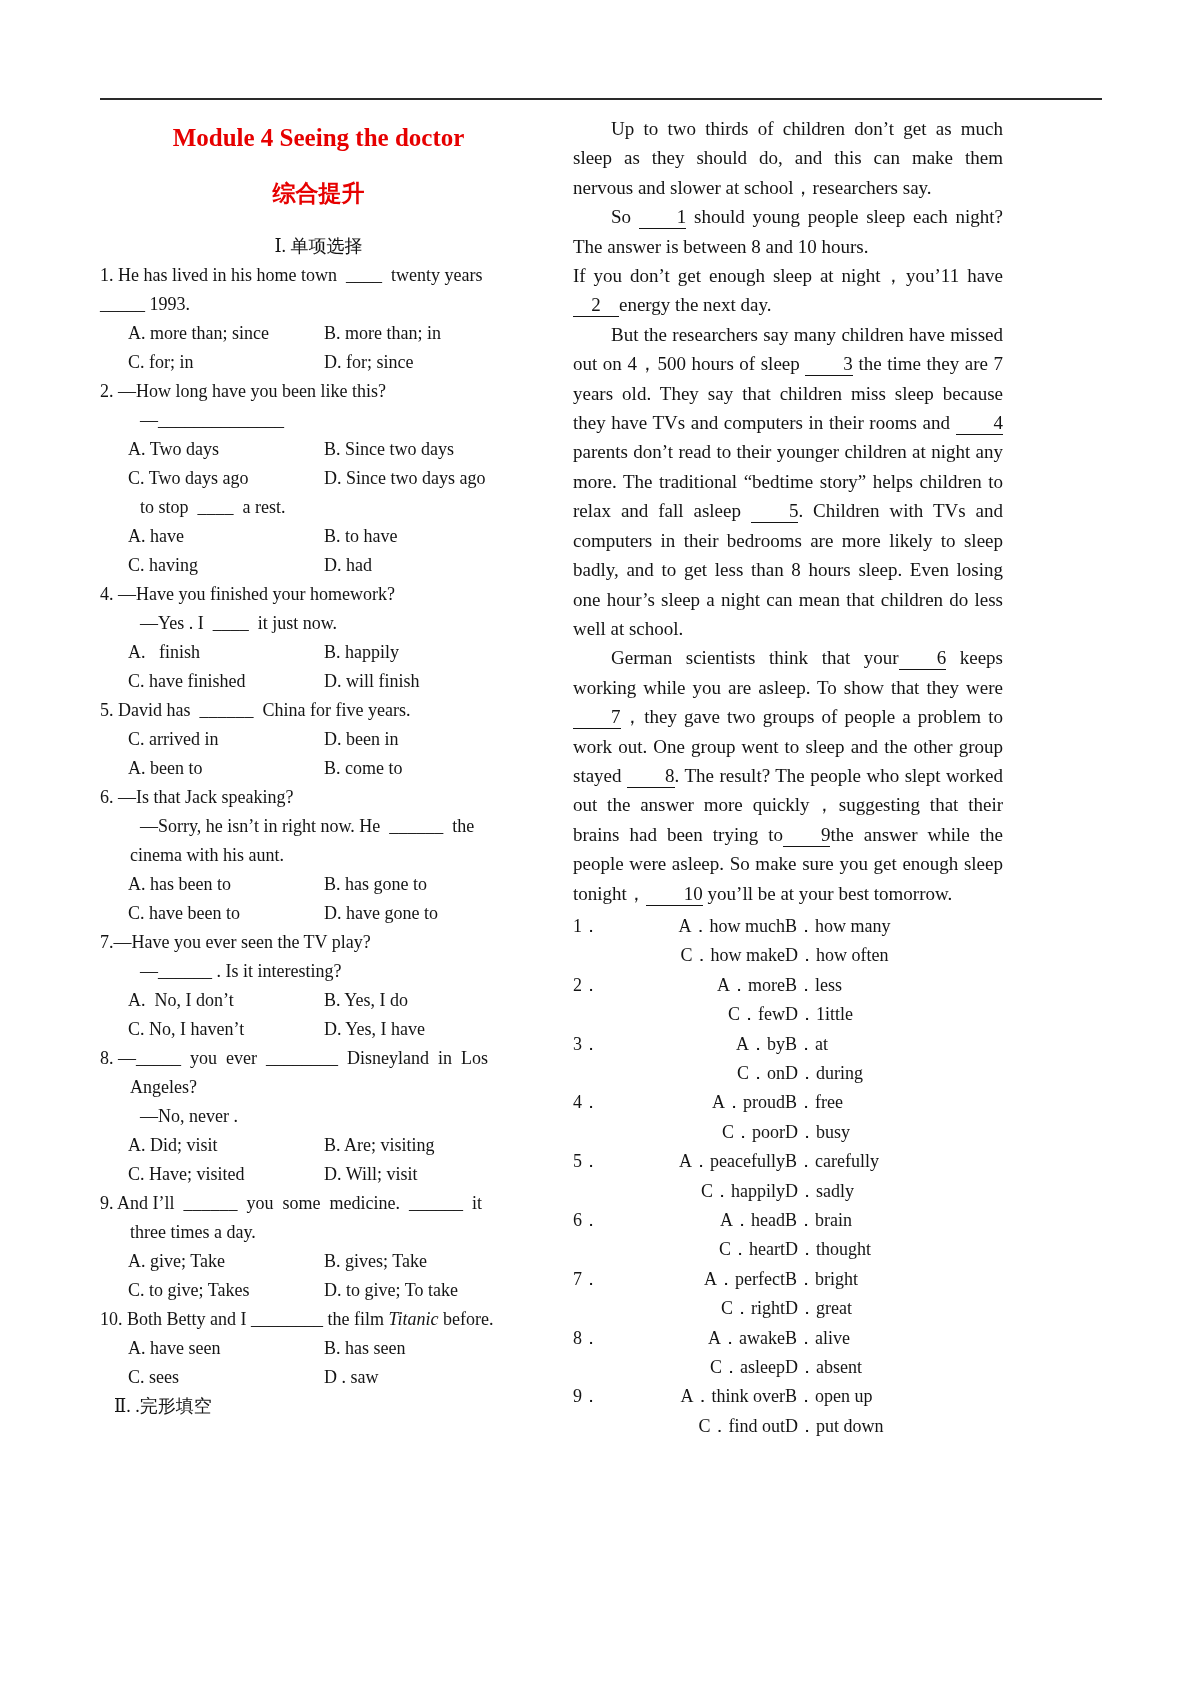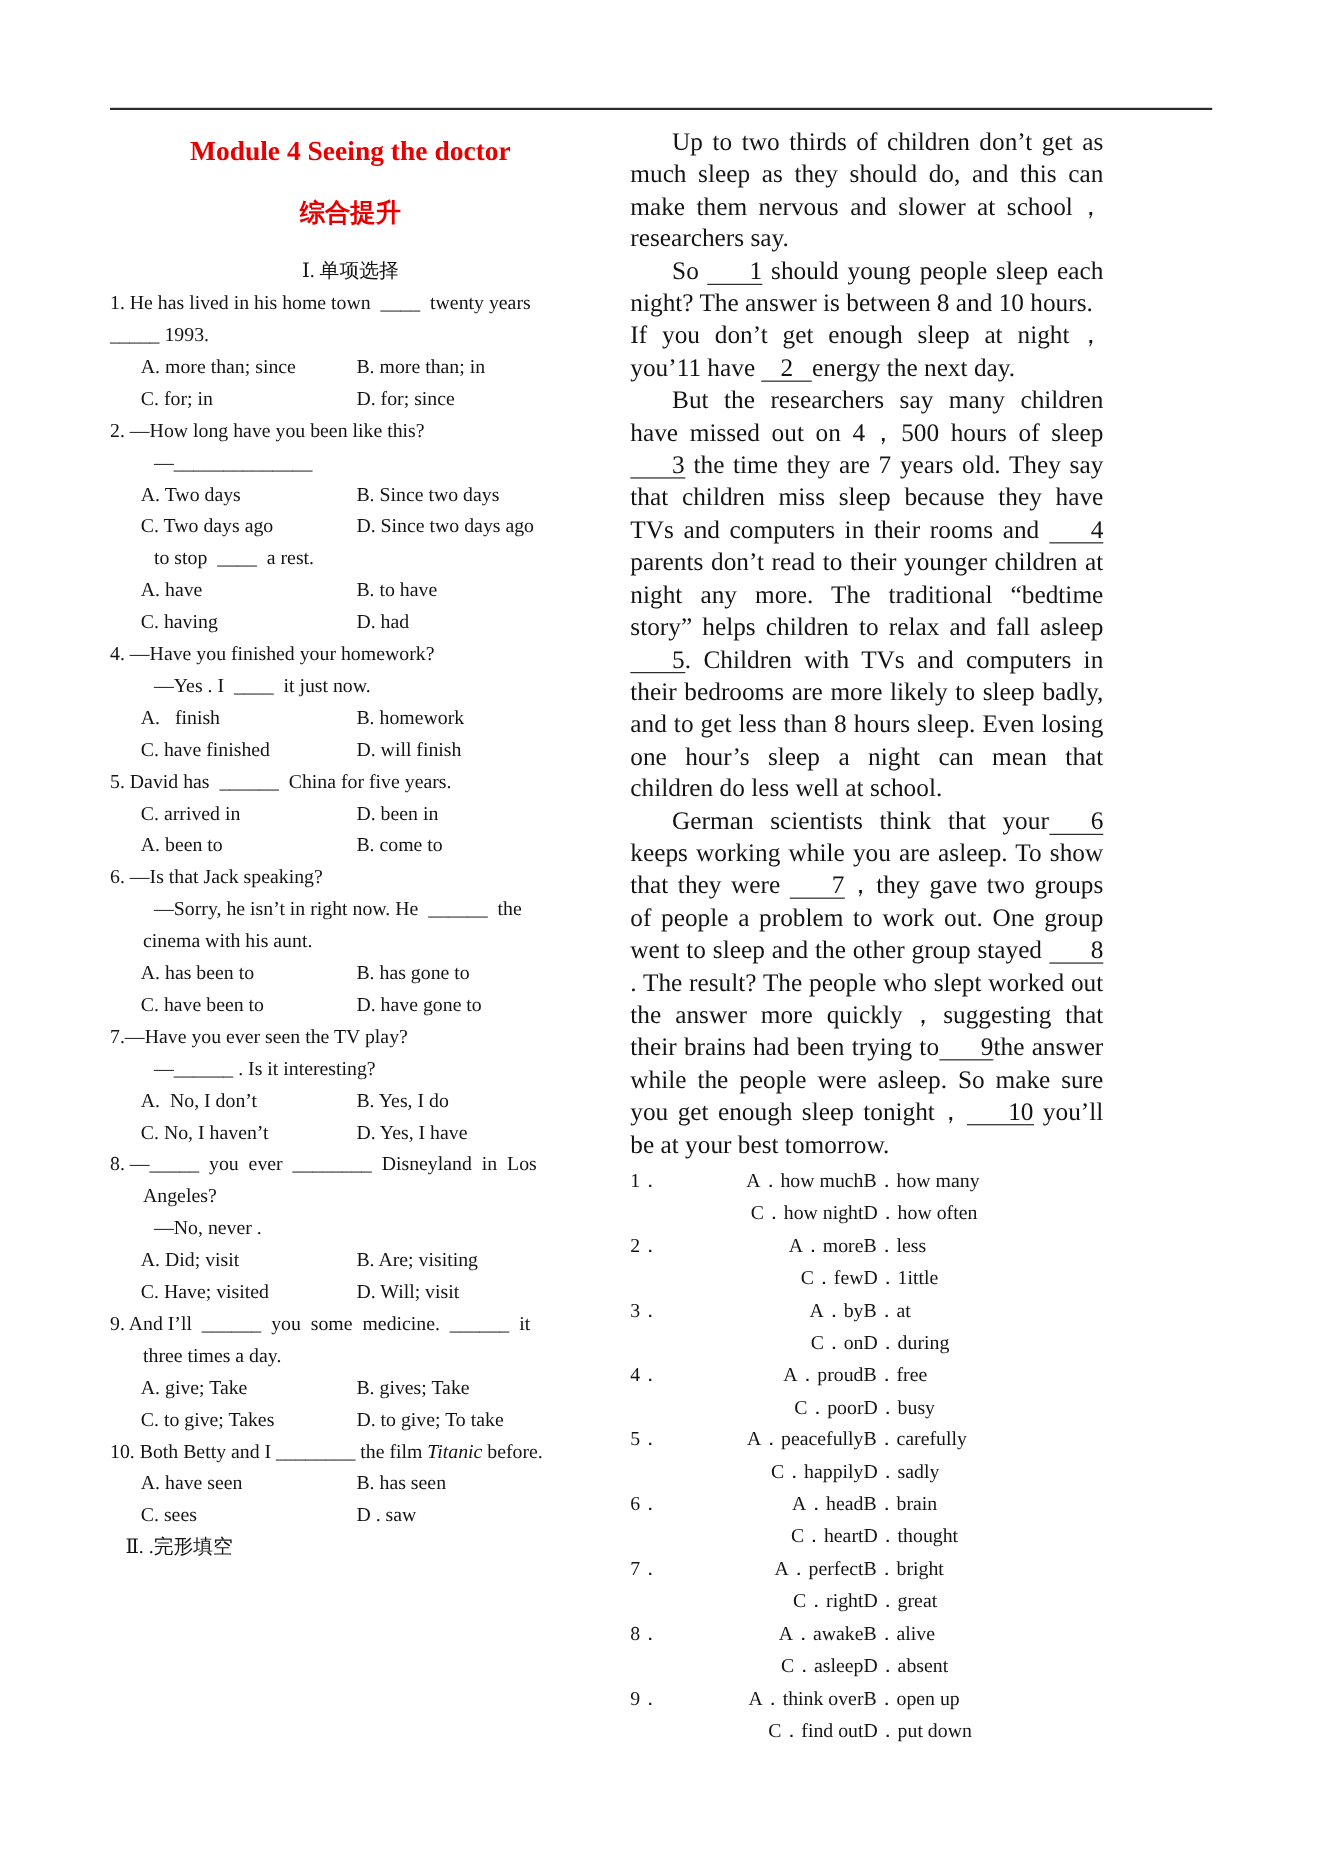--- a/index.html
+++ b/index.html
@@ -54,21 +54,21 @@
   .optrow {
     display: flex;
     font-size: 18px;
     line-height: 29px;
     padding-left: 28px;
   }
   .optrow .a { width: 196px; flex: none; white-space: pre; }
   .optrow .b { white-space: pre; }
 
   .para {
-    font-size: 23px;
+    font-size: 19px;
     line-height: 29.4px;
     text-align: justify;
   }
   .para.indent { text-indent: 38px; }
   .blank {
     display: inline-block;
     min-width: 46px;
     text-align: center;
     border-bottom: 1px solid #141414;
     line-height: 22px;
@@ -121,21 +121,21 @@
             <span class="b">B. to have</span>
           </div>
           <div class="optrow">
             <span class="a">C. having</span>
             <span class="b">D. had</span>
           </div>
           <div class="line">4. —Have you finished your homework?</div>
           <div class="line c2">—Yes . I  ____  it just now.</div>
           <div class="optrow">
             <span class="a">A.   finish</span>
-            <span class="b">B. homework</span>
+            <span class="b">B. happily</span>
           </div>
           <div class="optrow">
             <span class="a">C. have finished</span>
             <span class="b">D. will finish</span>
           </div>
           <div class="line">5. David has  ______  China for five years.</div>
           <div class="optrow">
             <span class="a">C. arrived in</span>
             <span class="b">D. been in</span>
           </div>
@@ -207,21 +207,21 @@
           <p class="para indent">German scientists think that your<span class="blank">6</span> keeps working while you are asleep. To show that they were <span class="blank">7</span>，they gave two groups of people a problem to work out. One group went to sleep and the other group stayed <span class="blank">8</span>. The result? The people who slept worked out the answer more quickly，suggesting that their brains had been trying to<span class="blank">9</span>the answer while the people were asleep. So make sure you get enough sleep tonight，<span class="blank">10</span> you’ll be at your best tomorrow.</p>
         </div>
       <div class="cloze-options">
           <div class="clozerow">
             <span class="num">1．</span>
             <span class="oa">A．how much</span>
             <span class="ob">B．how many</span>
           </div>
           <div class="clozerow">
             <span class="num"> </span>
-            <span class="oa">C．how night</span>
+            <span class="oa">C．how make</span>
             <span class="ob">D．how often</span>
           </div>
           <div class="clozerow">
             <span class="num">2．</span>
             <span class="oa">A．more</span>
             <span class="ob">B．less</span>
           </div>
           <div class="clozerow">
             <span class="num"> </span>
             <span class="oa">C．few</span>

